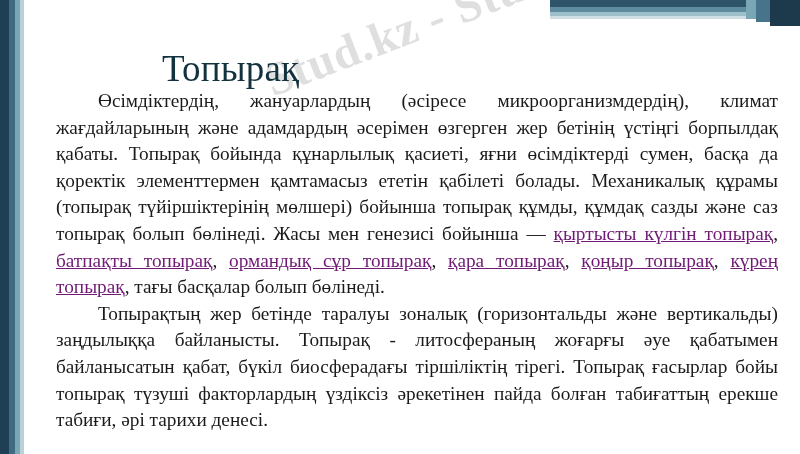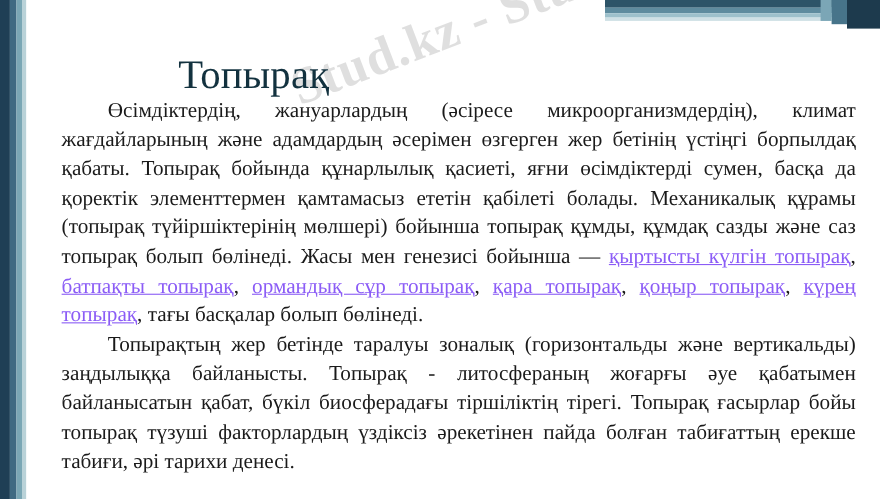--- a/index.html
+++ b/index.html
@@ -89,21 +89,21 @@
     width: 722px;
     font-size: 19.3px;
     line-height: 26.6px;
     color: #1a1a1a;
     text-align: justify;
     text-justify: inter-word;
   }
   .body-text p { margin: 0; text-indent: 42px; }
   .body-text p + p { margin-top: 0px; }
   a.doclink {
-    color: #8b5cf6;
+    color: #701a75;
     text-decoration: underline;
   }
 </style>
 </head>
 <body>
 
 <div class="left-bar">
   <div class="stripe lb1"></div>
   <div class="stripe lb2"></div>
   <div class="stripe lb3"></div>

